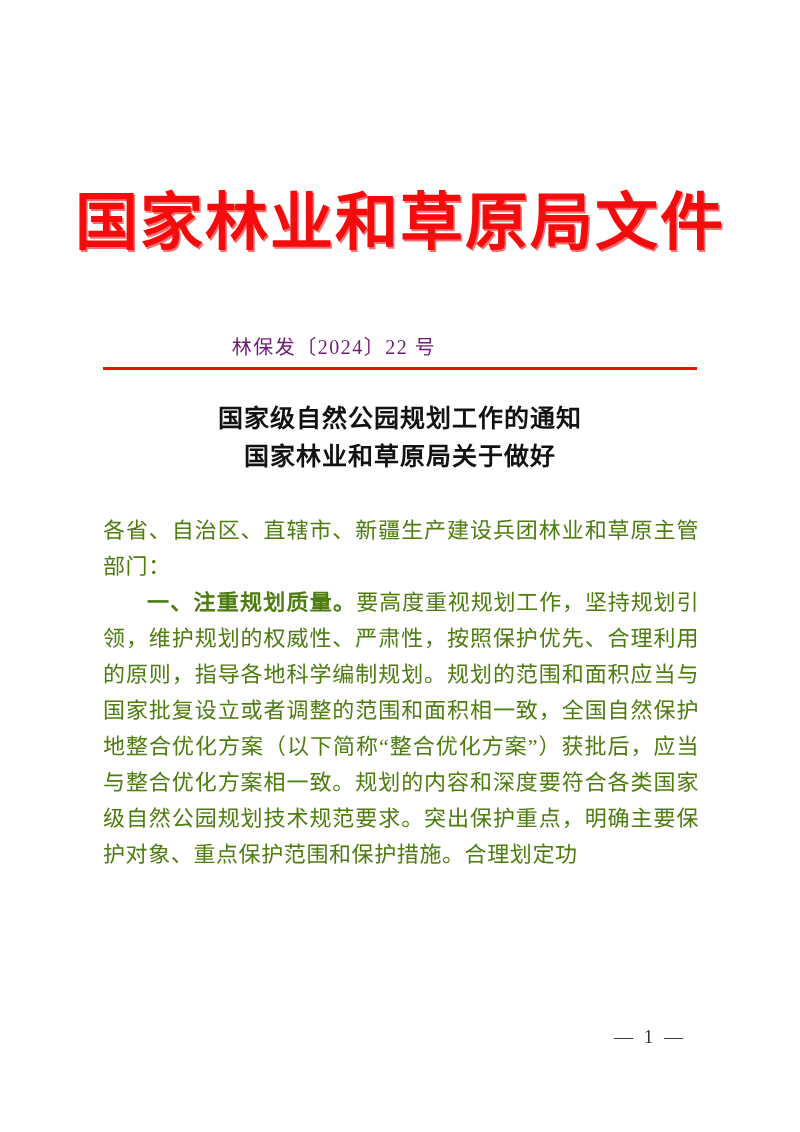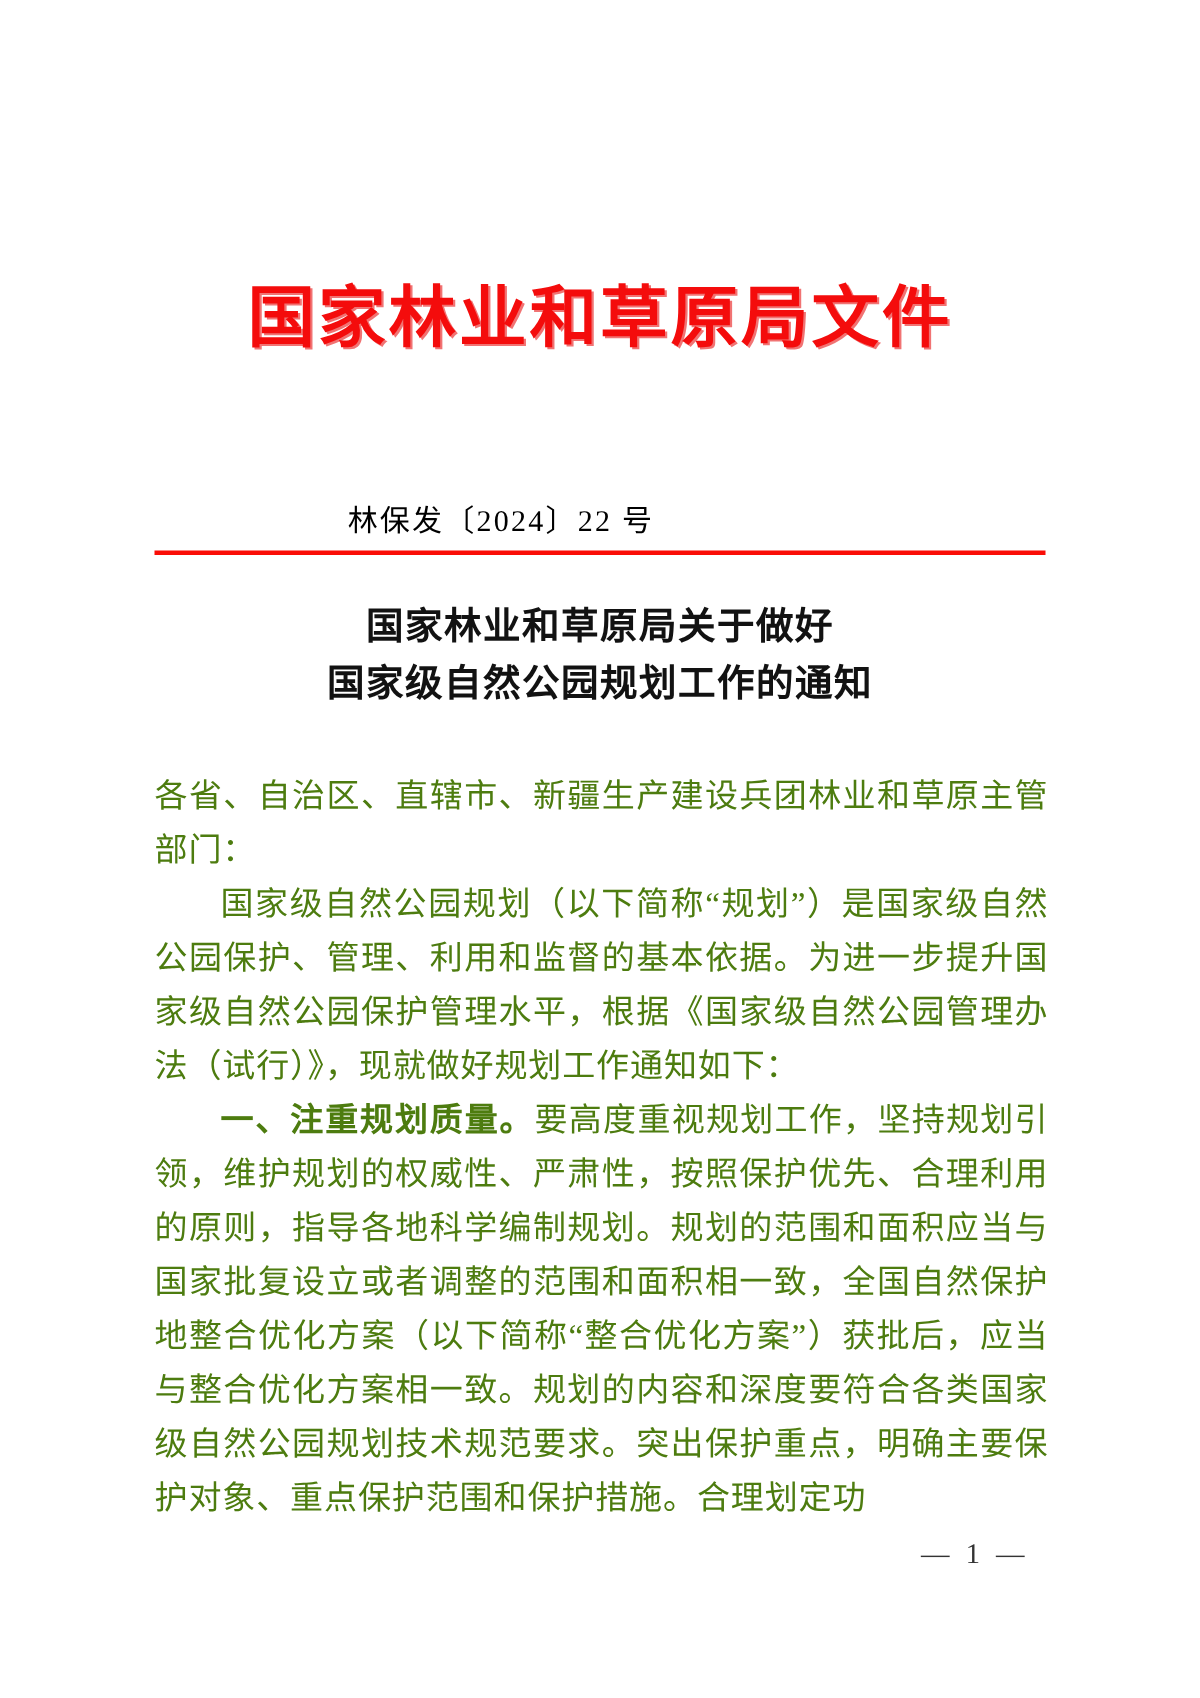--- a/index.html
+++ b/index.html
@@ -26,40 +26,40 @@
   .masthead {
     position: absolute;
     top: 186px;
     left: 0;
     width: 800px;
     text-align: center;
   }
   .masthead-title {
     display: inline-block;
     font-family: "Liberation Serif", "DejaVu Serif", serif;
-    font-size: 45px;
+    font-size: 63px;
     font-weight: bold;
     letter-spacing: 2px;
     line-height: 1.18;
     color: #f40c0c;
     white-space: nowrap;
     text-shadow: 1.5px 1.5px 0 rgba(230, 0, 0, 0.55);
   }
 
   
   .doc-number {
     position: absolute;
     top: 331px;
     left: 0;
     width: 668px;
     text-align: center;
     font-family: "Liberation Serif", "DejaVu Serif", serif;
     font-size: 20px;
     letter-spacing: 1.5px;
-    color: #000000;
+    color: #701a75;
   }
 
   
   .red-rule {
     position: absolute;
     top: 367px;
     left: 103px;
     width: 594px;
     height: 3px;
     background: #fa0d07;
@@ -132,29 +132,28 @@
 
   <div class="masthead">
     <div class="masthead-title">国家林业和草原局文件</div>
   </div>
 
   <div class="doc-number">林保发〔2024〕22 号</div>
 
   <div class="red-rule"></div>
 
   <div class="doc-title">
+    <div class="doc-title-line">国家级自然公园规划工作的通知</div>
     <div class="doc-title-line">国家林业和草原局关于做好</div>
-    <div class="doc-title-line">国家级自然公园规划工作的通知</div>
   </div>
 
   <div class="body-block">
 
     <p class="para">各省、自治区、直辖市、新疆生产建设兵团林业和草原主管部门：</p>
 
-    <p class="para indent">国家级自然公园规划（以下简称“规划”）是国家级自然公园保护、管理、利用和监督的基本依据。为进一步提升国家级自然公园保护管理水平，根据《国家级自然公园管理办法（试行）》，现就做好规划工作通知如下：</p>
 
     <p class="para indent">
       <span class="strong">一、注重规划质量。</span><span>要高度重视规划工作，坚持规划引领，维护规划的权威性、严肃性，按照保护优先、合理利用的原则，指导各地科学编制规划。规划的范围和面积应当与国家批复设立或者调整的范围和面积相一致，全国自然保护地整合优化方案（以下简称“整合优化方案”）获批后，应当与整合优化方案相一致。规划的内容和深度要符合各类国家级自然公园规划技术规范要求。突出保护重点，明确主要保护对象、重点保护范围和保护措施。合理划定功</span>
     </p>
 
   </div>
 
   <div class="page-number">
     <span class="page-number-inner">— 1 —</span>
   </div>

